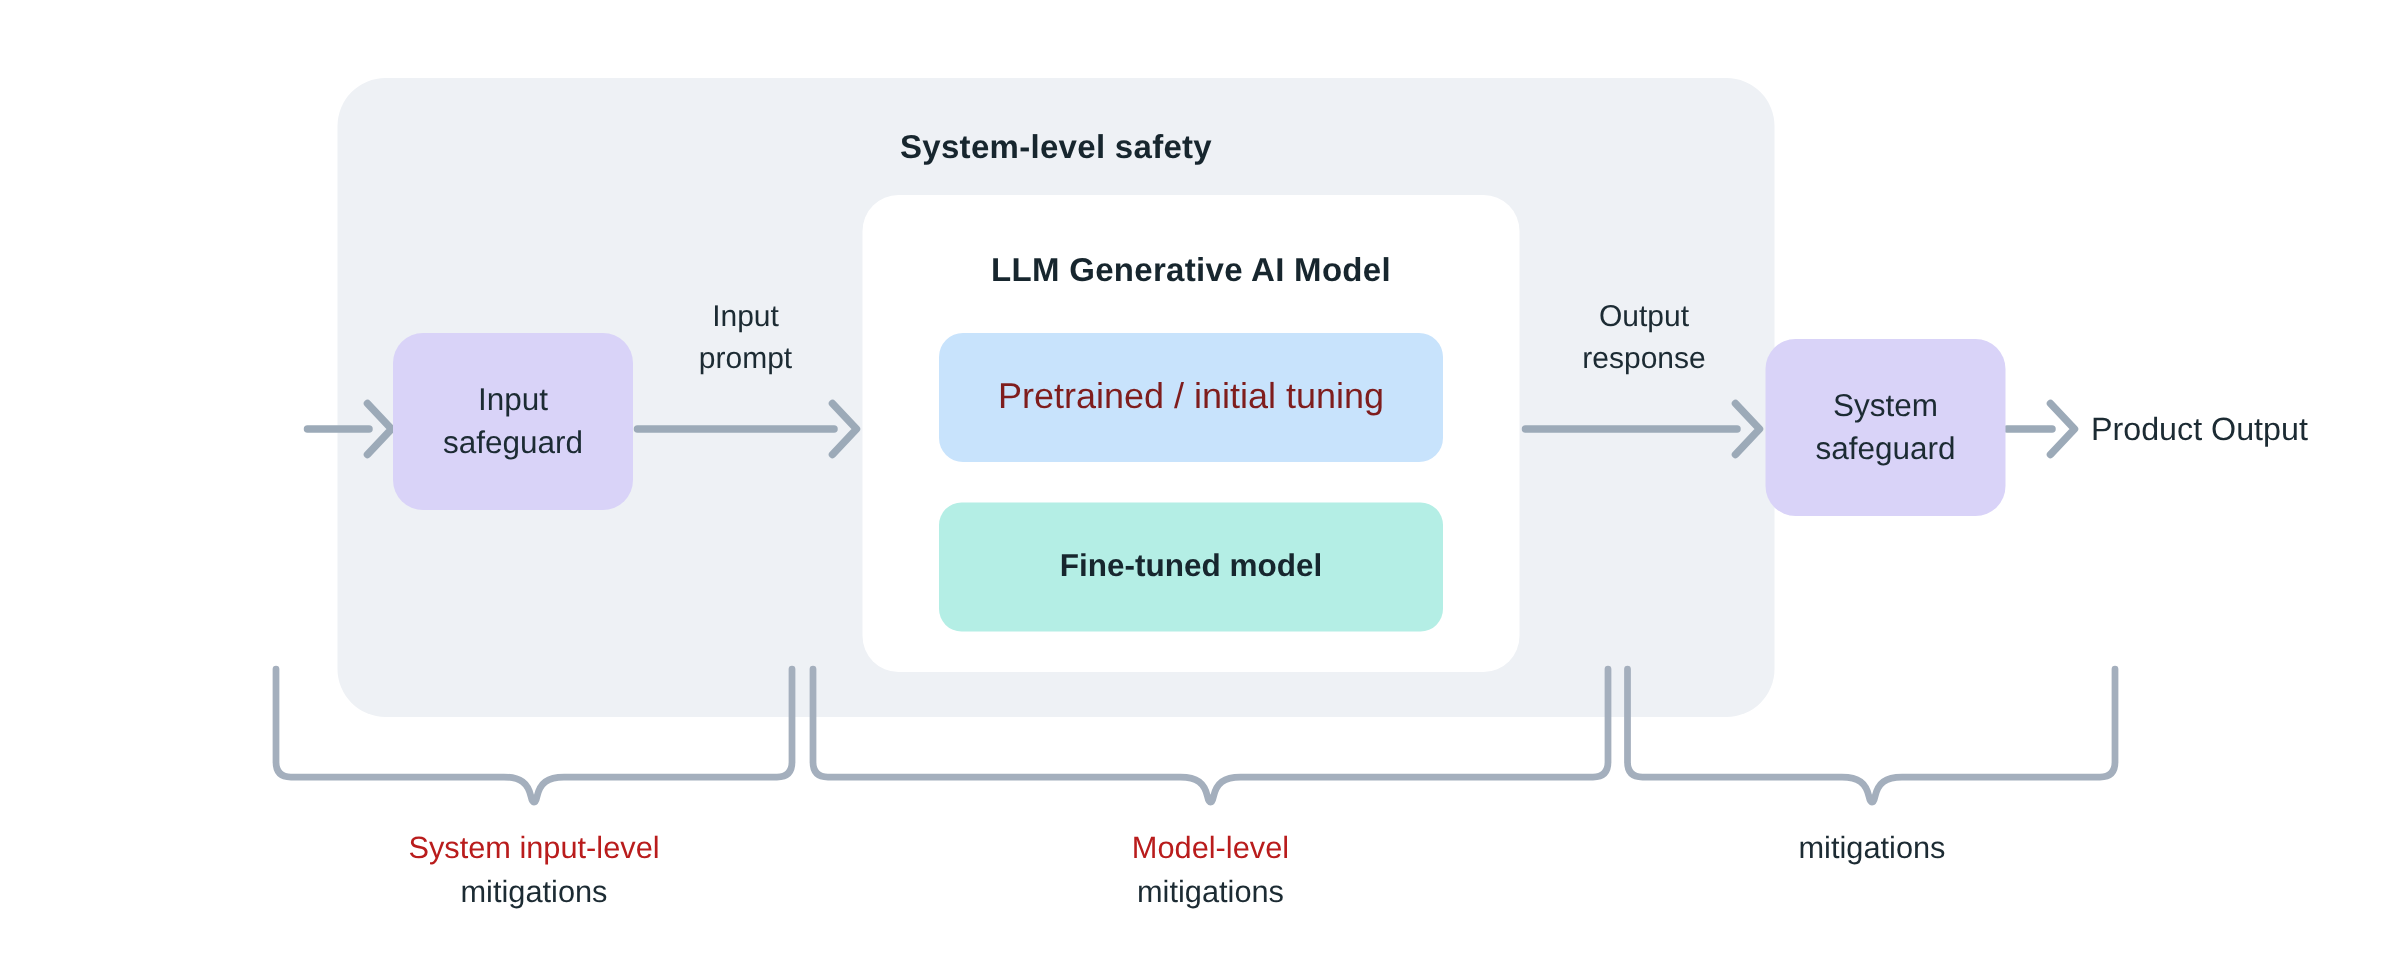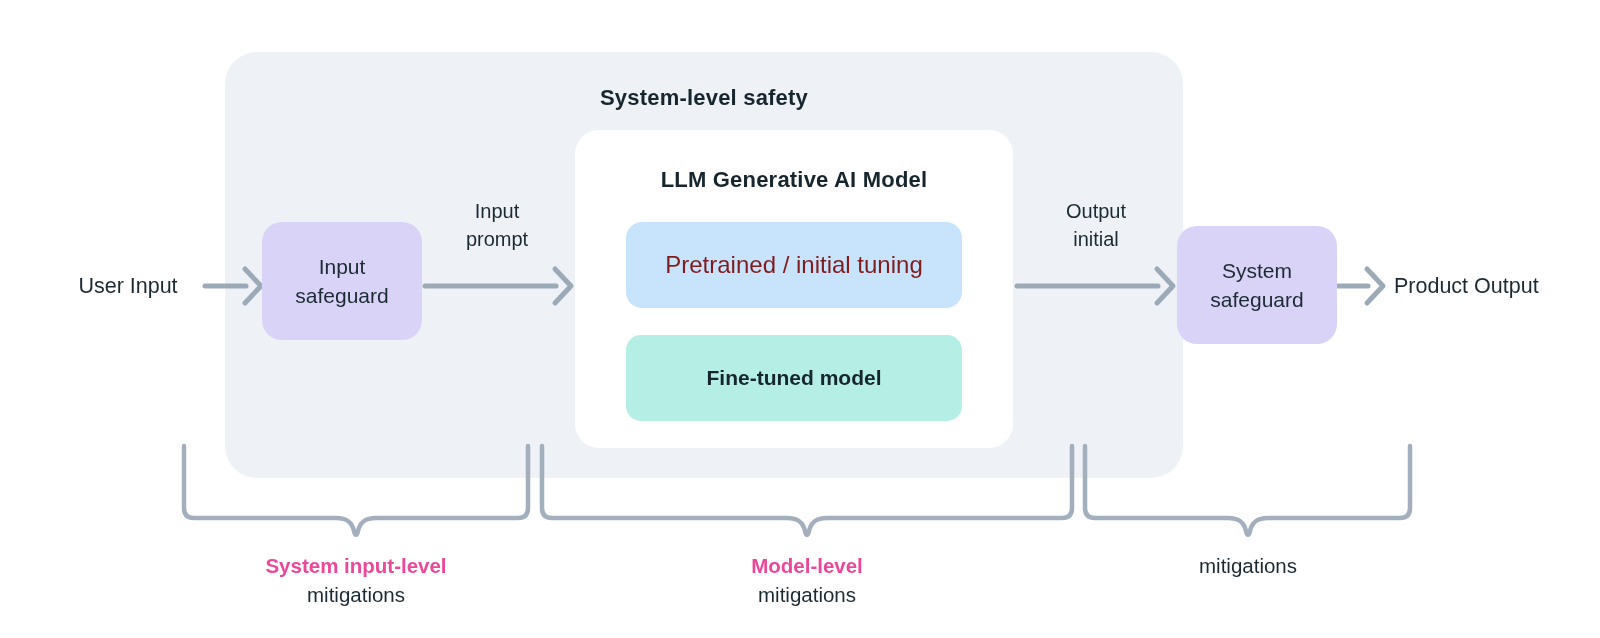--- a/index.html
+++ b/index.html
@@ -106,21 +106,21 @@
   .arrow-label span { display: block; }
 
   
   .brace-label {
     top: 551px;
     width: 320px;
     text-align: center;
     font-size: 20.5px;
     line-height: 29px;
   }
-  .brace-label .bold { display: block; font-weight: bold; color: #ec4899; }
+  .brace-label .bold { display: block; font-weight: normal; color: #b91c1c; }
   .brace-label .reg  { display: block; }
   .brace-label.b1 { left: 196px; }
   .brace-label.b2 { left: 647px; }
   .brace-label.b3 { left: 1088px; }
 
   svg.connectors {
     position: absolute;
     left: 0; top: 0;
     width: 1600px; height: 638px;
     pointer-events: none;
@@ -186,30 +186,29 @@
 
   <div class="abs safeguard input">
     <span>Input</span>
     <span>safeguard</span>
   </div>
   <div class="abs safeguard output">
     <span>System</span>
     <span>safeguard</span>
   </div>
 
-  <div class="abs endpoint user">User Input</div>
   <div class="abs endpoint product">Product Output</div>
 
   <div class="abs arrow-label input-prompt">
     <span>Input</span>
     <span>prompt</span>
   </div>
   <div class="abs arrow-label model-response">
     <span>Output</span>
-    <span>initial</span>
+    <span>response</span>
   </div>
 
   <div class="abs brace-label b1">
     <span class="bold">System input-level</span>
     <span class="reg">mitigations</span>
   </div>
   <div class="abs brace-label b2">
     <span class="bold">Model-level</span>
     <span class="reg">mitigations</span>
   </div>

